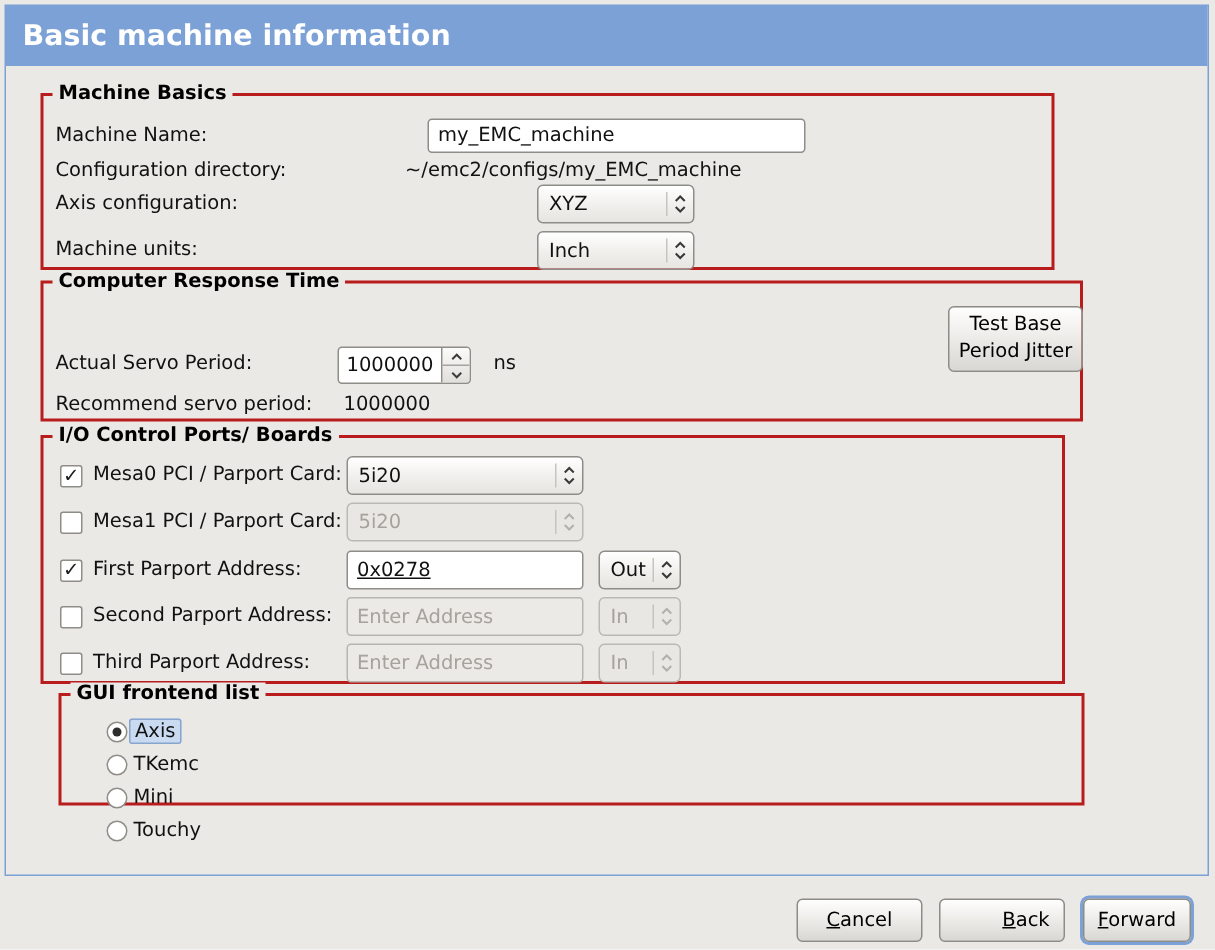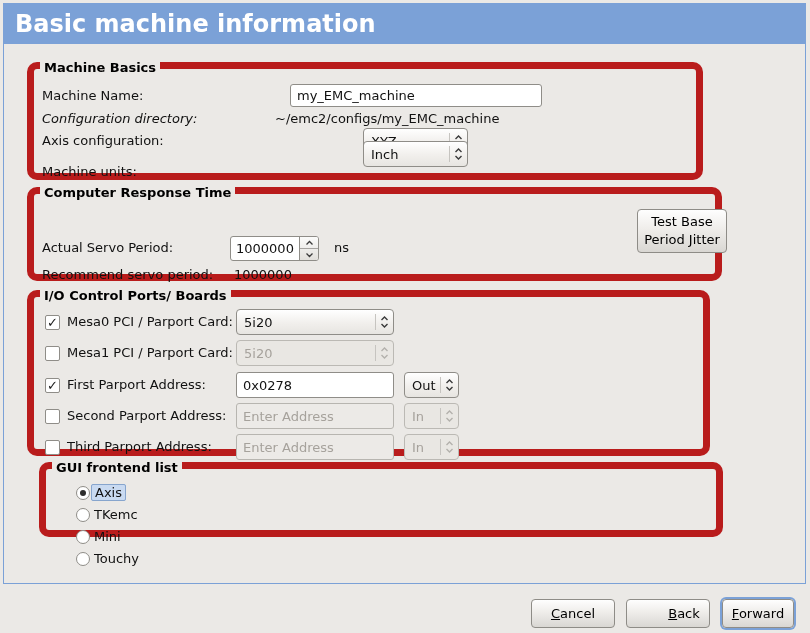--- a/index.html
+++ b/index.html
@@ -10,23 +10,23 @@
   }
   .frame{
     position:absolute;left:3px;top:3px;width:803px;height:581px;
     box-sizing:border-box;border:1px solid #7ba1d7;background:#ebe9e6;
   }
   .titlebar{
     position:absolute;left:0;top:0;right:0;height:40px;background:#7ba1d7;
     display:flex;align-items:center;
   }
   .titlebar .title{
-    margin-left:11px;font-size:24px;font-weight:bold;color:#ffffff;letter-spacing:0px;
-  }
-  .group{position:absolute;box-sizing:border-box;border:7px solid #b91c1c;border-radius:10px;}
+    margin-left:11px;font-size:19px;font-weight:bold;color:#ffffff;letter-spacing:0px;
+  }
+  .group{position:absolute;box-sizing:border-box;border:2px solid #b91c1c;border-radius:0;}
   .group-title{
     position:absolute;top:-9px;left:6px;background:#ebe9e6;padding:0 4px;
     font-weight:bold;color:#000;white-space:nowrap;line-height:16px;
   }
   .lbl{position:absolute;white-space:nowrap;line-height:16px;}
   .val{position:absolute;white-space:nowrap;line-height:16px;}
   .tinput{
     position:absolute;box-sizing:border-box;border:1px solid #8f8d88;border-radius:3px;
     background:#fff;font:13px "DejaVu Sans","Liberation Sans",sans-serif;
     padding:0 6px;color:#111;outline:none;
@@ -91,35 +91,35 @@
   <div class="frame">
     <div class="titlebar">
       <span class="title">Basic machine information</span>
     </div>
   </div>
 
   <div class="group" style="left:27px;top:62px;width:676px;height:118px;">
     <span class="group-title">Machine Basics</span>
     <span class="lbl" style="left:8px;top:19px;">Machine Name:</span>
     <input class="tinput" style="left: 256px; top: 15px; width: 252px; height: 23px;" value="my_EMC_machine">
-    <span class="lbl" style="left:8px;top:42px;font-style:italic;">Configuration directory:</span>
+    <span class="lbl" style="left:8px;top:42px;">Configuration directory:</span>
     <span class="val" style="left:241px;top:42px;">~/emc2/configs/my_EMC_machine</span>
     <span class="lbl" style="left:8px;top:64px;">Axis configuration:</span>
     <div class="combo" style="left:329px;top:59px;width:105px;height:26px;">
       <span class="txt">XYZ</span>
       <span class="sep"></span>
       <span class="arr">
         <svg width="9" height="14" viewBox="0 0 9 14">
             <path d="M1.5 5 L4.5 2 L7.5 5" fill="none" stroke="#3a3a3a" stroke-width="1.4"></path>
             <path d="M1.5 9 L4.5 12 L7.5 9" fill="none" stroke="#3a3a3a" stroke-width="1.4"></path>
           </svg>
       </span>
     </div>
     <span class="lbl" style="left:8px;top:95px;">Machine units:</span>
-    <div class="combo" style="left:329px;top:72px;width:105px;height:26px;">
+    <div class="combo" style="left:329px;top:90px;width:105px;height:26px;">
       <span class="txt">Inch</span>
       <span class="sep"></span>
       <span class="arr">
         <svg width="9" height="14" viewBox="0 0 9 14">
             <path d="M1.5 5 L4.5 2 L7.5 5" fill="none" stroke="#3a3a3a" stroke-width="1.4"></path>
             <path d="M1.5 9 L4.5 12 L7.5 9" fill="none" stroke="#3a3a3a" stroke-width="1.4"></path>
           </svg>
       </span>
     </div>
   </div>
@@ -175,21 +175,21 @@
       <span class="arr">
         <svg width="9" height="14" viewBox="0 0 9 14">
             <path d="M1.5 5 L4.5 2 L7.5 5" fill="none" stroke="#b3b1ac" stroke-width="1.4"></path>
             <path d="M1.5 9 L4.5 12 L7.5 9" fill="none" stroke="#b3b1ac" stroke-width="1.4"></path>
           </svg>
       </span>
     </div>
 
     <span class="cb checked" style="left:11px;top:81px;"></span>
     <span class="lbl" style="left:33px;top:80px;">First Parport Address:</span>
-    <input class="tinput" style="left: 202px; top: 75px; width: 158px; height: 26px;" value="0x0278">
+    <input class="tinput" style="left: 202px; top: 75px; width: 158px; height: 26px; text-decoration: underline;" value="0x0278">
     <div class="combo" style="left:370px;top:75px;width:55px;height:26px;">
       <span class="txt">Out</span>
       <span class="sep"></span>
       <span class="arr">
         <svg width="9" height="14" viewBox="0 0 9 14">
             <path d="M1.5 5 L4.5 2 L7.5 5" fill="none" stroke="#3a3a3a" stroke-width="1.4"></path>
             <path d="M1.5 9 L4.5 12 L7.5 9" fill="none" stroke="#3a3a3a" stroke-width="1.4"></path>
           </svg>
       </span>
     </div>

